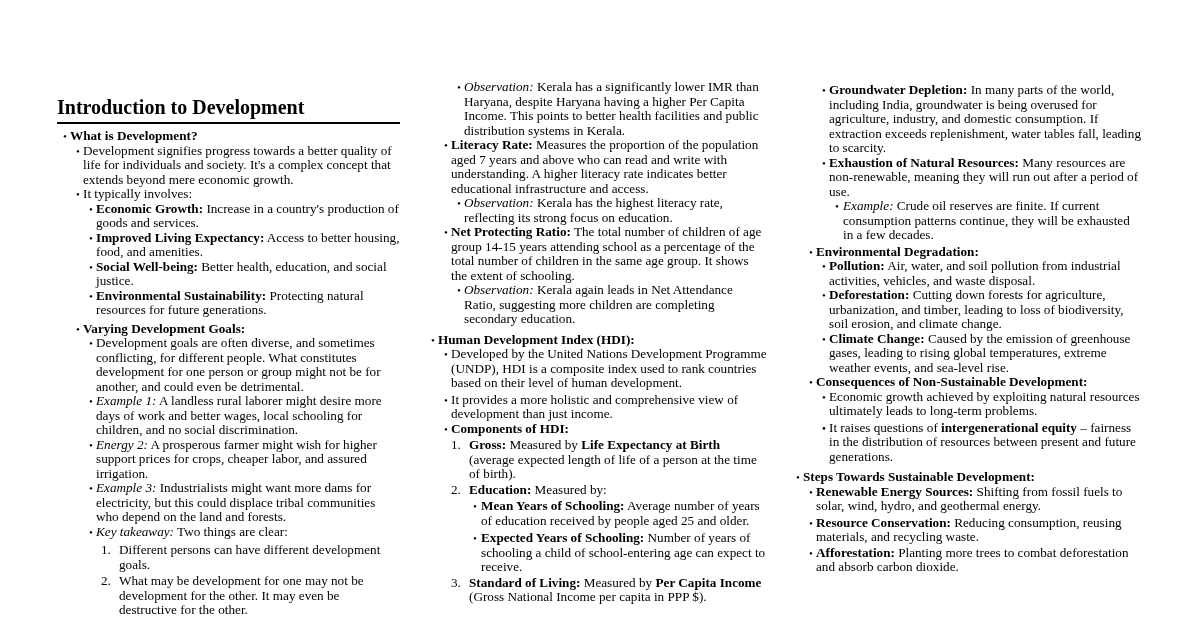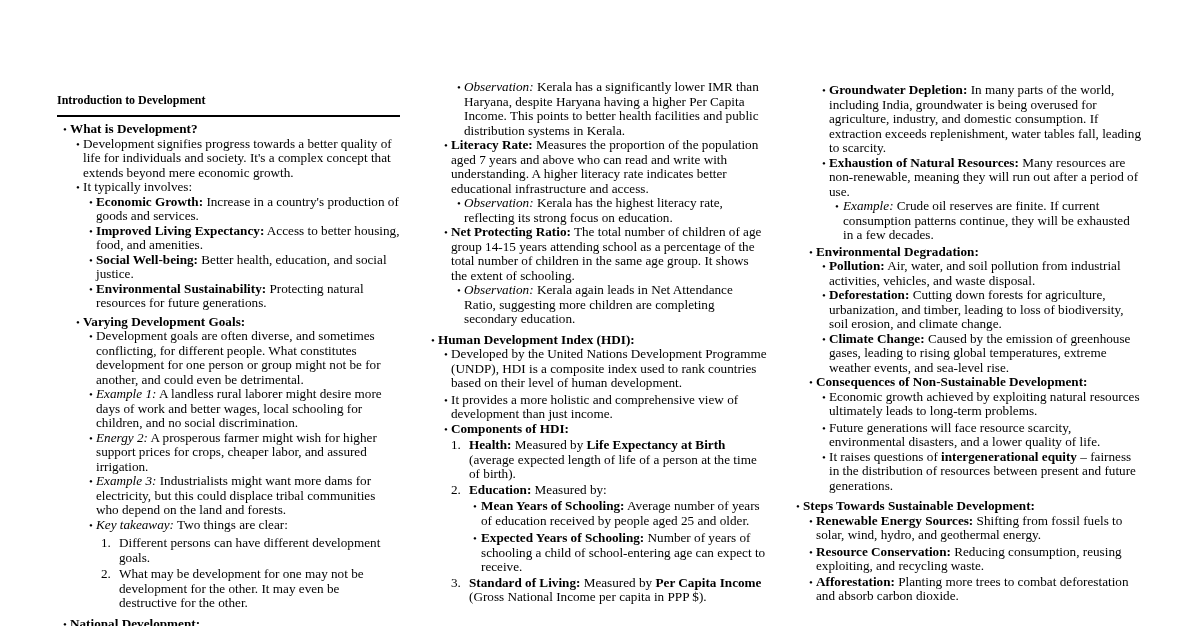--- a/index.html
+++ b/index.html
@@ -12,22 +12,22 @@
     color:#000000;
     font-size:13.2px;
     line-height:14.5px;
     -webkit-font-smoothing:antialiased;
   }
   .col{position:absolute;top:80px;}
   .col1{left:57px;width:343px;}
   .col2{left:425px;width:342px;}
   .col3{left:790px;width:352px;top:83px;}
   .doc-heading{
-    margin:10px 0 0 0;
-    font-size:12px;line-height:21px;
+    margin:17px 0 0 0;
+    font-size:20px;line-height:21px;
     font-weight:bold;
   }
   .heading-rule{margin-top:4px;height:2px;background:#000;width:100%;}
   .items{margin-top:5px;}
   .col2 .items,.col3 .items{margin-top:0;}
   .item{position:relative;}
   .marker{position:absolute;top:0;}
   .marker.bullet{font-size:11px;}
   .lv1{padding-left:13px;}  .lv1>.marker{left:6px;}
   .lv2{padding-left:26px;}  .lv2>.marker{left:19px;}
@@ -70,40 +70,40 @@
     <div class="items">
         <div class="item lv3"><span class="marker bullet">•</span><span class="i">Observation:</span><span> Kerala has a significantly lower IMR than Haryana, despite Haryana having a higher Per Capita Income. This points to better health facilities and public distribution systems in Kerala.</span></div>
         <div class="item lv2"><span class="marker bullet">•</span><span class="b">Literacy Rate:</span><span> Measures the proportion of the population aged 7 years and above who can read and write with understanding. A higher literacy rate indicates better educational infrastructure and access.</span></div>
         <div class="item lv3"><span class="marker bullet">•</span><span class="i">Observation:</span><span> Kerala has the highest literacy rate, reflecting its strong focus on education.</span></div>
         <div class="item lv2"><span class="marker bullet">•</span><span class="b">Net Protecting Ratio:</span><span> The total number of children of age group 14-15 years attending school as a percentage of the total number of children in the same age group. It shows the extent of schooling.</span></div>
         <div class="item lv3"><span class="marker bullet">•</span><span class="i">Observation:</span><span> Kerala again leads in Net Attendance Ratio, suggesting more children are completing secondary education.</span></div>
         <div class="item lv1" style="margin-top: 6px;"><span class="marker bullet">•</span><span class="b">Human Development Index (HDI):</span></div>
         <div class="item lv2"><span class="marker bullet">•</span><span>Developed by the United Nations Development Programme (UNDP), HDI is a composite index used to rank countries based on their level of human development.</span></div>
         <div class="item lv2" style="margin-top: 2px;"><span class="marker bullet">•</span><span>It provides a more holistic and comprehensive view of development than just income.</span></div>
         <div class="item lv2"><span class="marker bullet">•</span><span class="b">Components of HDI:</span></div>
-        <div class="item lvmnum" style="margin-top: 2px;"><span class="marker num">1.</span><span class="b">Health:</span><span> Measured by </span><span class="b">Life Expectancy at Birth</span><span> (average expected length of life of a person at the time of birth).</span></div>
+        <div class="item lvmnum" style="margin-top: 2px;"><span class="marker num">1.</span><span class="b">Gross:</span><span> Measured by </span><span class="b">Life Expectancy at Birth</span><span> (average expected length of life of a person at the time of birth).</span></div>
         <div class="item lvmnum" style="margin-top: 1px;"><span class="marker num">2.</span><span class="b">Education:</span><span> Measured by:</span></div>
         <div class="item lvmsub" style="margin-top: 2px;"><span class="marker bullet">•</span><span class="b">Mean Years of Schooling:</span><span> Average number of years of education received by people aged 25 and older.</span></div>
         <div class="item lvmsub" style="margin-top: 3px;"><span class="marker bullet">•</span><span class="b">Expected Years of Schooling:</span><span> Number of years of schooling a child of school-entering age can expect to receive.</span></div>
         <div class="item lvmnum" style="margin-top: 1px;"><span class="marker num">3.</span><span class="b">Standard of Living:</span><span> Measured by </span><span class="b">Per Capita Income</span><span> (Gross National Income per capita in PPP $).</span></div>
       </div>
   </div>
   <div class="col col3">
     <div class="items">
         <div class="item lv3"><span class="marker bullet">•</span><span class="b">Groundwater Depletion:</span><span> In many parts of the world, including India, groundwater is being overused for agriculture, industry, and domestic consumption. If extraction exceeds replenishment, water tables fall, leading to scarcity.</span></div>
         <div class="item lv3"><span class="marker bullet">•</span><span class="b">Exhaustion of Natural Resources:</span><span> Many resources are non-renewable, meaning they will run out after a period of use.</span></div>
         <div class="item lv4"><span class="marker bullet">•</span><span class="i">Example:</span><span> Crude oil reserves are finite. If current consumption patterns continue, they will be exhausted in a few decades.</span></div>
         <div class="item lv4" style="margin-top: 2px;"><span class="marker bullet">•</span></div>
         <div class="item lv2"><span class="marker bullet">•</span><span class="b">Environmental Degradation:</span></div>
         <div class="item lv3"><span class="marker bullet">•</span><span class="b">Pollution:</span><span> Air, water, and soil pollution from industrial activities, vehicles, and waste disposal.</span></div>
         <div class="item lv3"><span class="marker bullet">•</span><span class="b">Deforestation:</span><span> Cutting down forests for agriculture, urbanization, and timber, leading to loss of biodiversity, soil erosion, and climate change.</span></div>
         <div class="item lv3"><span class="marker bullet">•</span><span class="b">Climate Change:</span><span> Caused by the emission of greenhouse gases, leading to rising global temperatures, extreme weather events, and sea-level rise.</span></div>
         <div class="item lv2"><span class="marker bullet">•</span><span class="b">Consequences of Non-Sustainable Development:</span></div>
         <div class="item lv3"><span class="marker bullet">•</span><span>Economic growth achieved by exploiting natural resources ultimately leads to long-term problems.</span></div>
-        <div class="item lv3" style="margin-top: 2px;"><span class="marker bullet">•</span><span>Future generations will face resource scarcity, environmental disasters, and a lower quality of life.</span></div>
+        <div class="item lv3" style="margin-top: 2px;"><span class="marker bullet">•</span></div>
         <div class="item lv3"><span class="marker bullet">•</span><span>It raises questions of </span><span class="b">intergenerational equity</span><span> – fairness in the distribution of resources between present and future generations.</span></div>
         <div class="item lv1" style="margin-top: 6px;"><span class="marker bullet">•</span><span class="b">Steps Towards Sustainable Development:</span></div>
         <div class="item lv2"><span class="marker bullet">•</span><span class="b">Renewable Energy Sources:</span><span> Shifting from fossil fuels to solar, wind, hydro, and geothermal energy.</span></div>
-        <div class="item lv2" style="margin-top: 2px;"><span class="marker bullet">•</span><span class="b">Resource Conservation:</span><span> Reducing consumption, reusing exploiting, and recycling waste.</span></div>
+        <div class="item lv2" style="margin-top: 2px;"><span class="marker bullet">•</span><span class="b">Resource Conservation:</span><span> Reducing consumption, reusing materials, and recycling waste.</span></div>
         <div class="item lv2" style="margin-top: 1px;"><span class="marker bullet">•</span><span class="b">Afforestation:</span><span> Planting more trees to combat deforestation and absorb carbon dioxide.</span></div>
       </div>
   </div>
 </div>
 
 </body></html>

